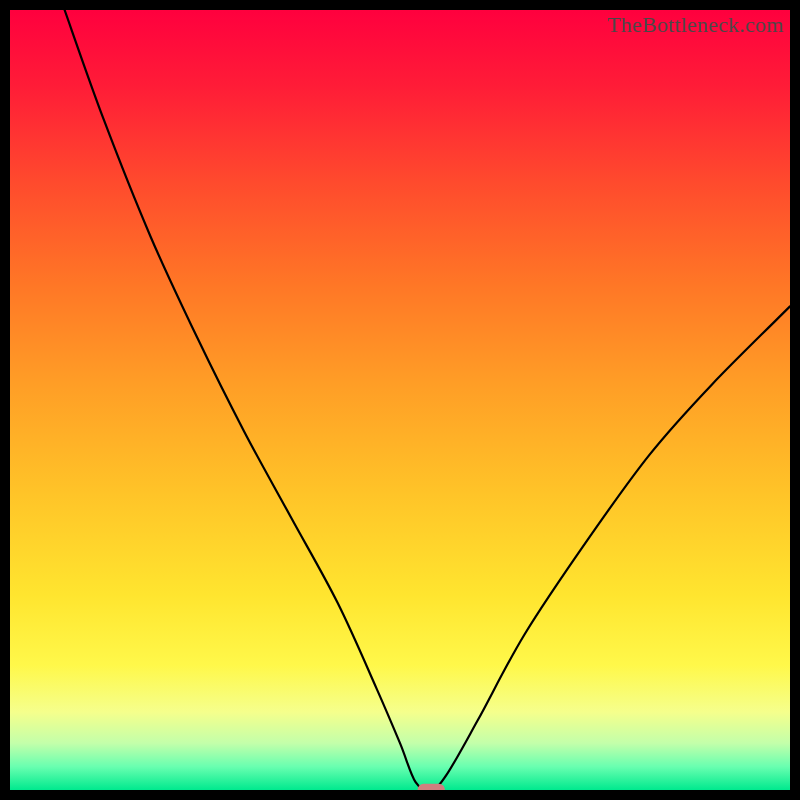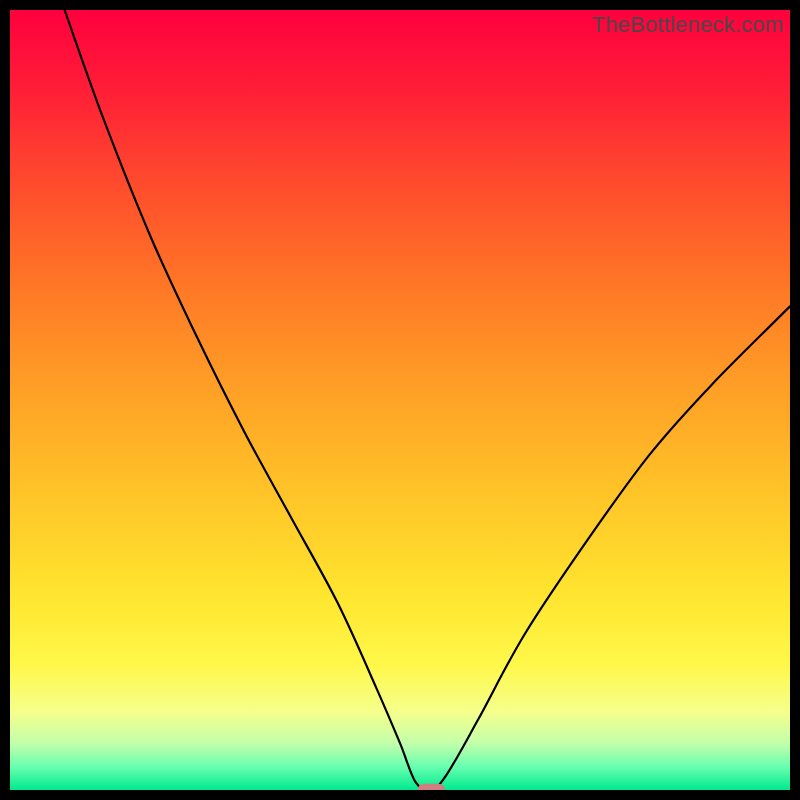--- a/index.html
+++ b/index.html
@@ -11,20 +11,21 @@
     overflow: hidden;
     font-family: Arial, Helvetica, sans-serif;
   }
   .frame {
     position: absolute;
     left: 10px;
     top: 10px;
     width: 780px;
     height: 780px;
     background: #000000;
+    font-family: Liberation Serif, serif;
   }
   .gradient-area {
     position: absolute;
     left: 0;
     top: 0;
     width: 780px;
     height: 780px;
   }
   .watermark {
     position: absolute;

